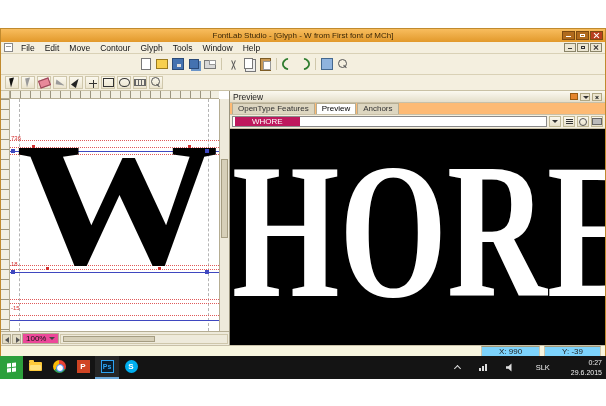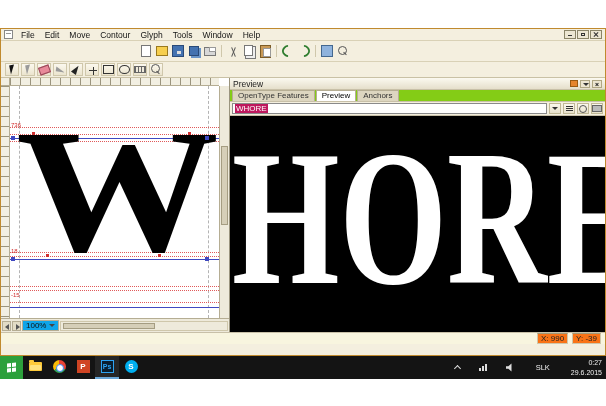--- a/index.html
+++ b/index.html
@@ -79,53 +79,53 @@
   .glyph-w{position:absolute;top:18px;left:6px;font-family:"Liberation Serif","DejaVu Serif",serif;font-weight:bold;font-size:175px;line-height:1;color:#000;transform:scaleX(1.16);transform-origin:0 0}
   .mlabel{position:absolute;left:1px;font-size:6px;line-height:1;color:#d03030}
   .bm{position:absolute;width:4px;height:4px;background:#3f48c0}
   .rn{position:absolute;width:3px;height:3px;background:#d03030}
   .vscroll{position:absolute;top:8px;right:0;width:10px;bottom:14px;background:#eeeadb;border-left:1px solid #b5ad93}
   .vthumb{position:absolute;left:1px;right:1px;top:26%;height:34%;background:#d6cfb8;border:1px solid #a59d82}
   .ebottom{position:absolute;left:0;right:0;bottom:0;height:14px;background:#eeeadb;border-top:1px solid #b5ad93;display:flex;align-items:center;padding:1px;gap:1px;font-size:8px}
   .zbtn{position:relative;width:9px;height:10px;border:1px solid #b5ad93;background:#e2dcc6}
   .zbtn.left::before{content:"";position:absolute;left:2px;top:2px;border-right:4px solid #555;border-top:3px solid transparent;border-bottom:3px solid transparent}
   .zbtn.right::before{content:"";position:absolute;left:3px;top:2px;border-left:4px solid #555;border-top:3px solid transparent;border-bottom:3px solid transparent}
-  .zoom-label{height:11px;display:flex;align-items:center;gap:3px;background:#0ea5e9;border:1px solid #b5ad93;padding:0 3px;font-size:8px}
+  .zoom-label{height:11px;display:flex;align-items:center;gap:3px;background:#ec4899;border:1px solid #b5ad93;padding:0 3px;font-size:8px}
   .zoom-label::after{content:"";border-top:3px solid #444;border-left:3px solid transparent;border-right:3px solid transparent}
   .hscroll{position:relative;flex:1;height:10px;background:#eeeadb;border:1px solid #cfc7ab}
   .hthumb{position:absolute;left:2px;width:55%;top:1px;bottom:1px;background:#d6cfb8;border:1px solid #a59d82}
 
   
   .preview{position:relative;flex:1;display:flex;flex-direction:column;background:#f4efdf;border-left:1px solid #9a947e;overflow:hidden}
   .phead{height:12px;background:linear-gradient(#fbf9f0,#e5dfcb);border-bottom:1px solid #c8c0a8;display:flex;align-items:center;gap:2px;font-size:8.5px;padding:0 3px}
   .phead .ptitle{flex:1;color:#222}
   .ph-dot{width:8px;height:7px;background:#e5852d;border:1px solid #9a5a12}
   .ph-btn{position:relative;width:10px;height:8px;border:1px solid #b0a783;background:#ece5cf}
   .ph-ch::before{content:"";position:absolute;left:2px;top:2px;border-top:3px solid #333;border-left:3px solid transparent;border-right:3px solid transparent}
   .ph-x::before,.ph-x::after{content:"";position:absolute;left:2px;right:2px;top:3px;height:1px;background:#333}
   .ph-x::before{transform:rotate(45deg)}
   .ph-x::after{transform:rotate(-45deg)}
-  .ptabs{height:12px;display:flex;align-items:flex-end;background:#84cc16;border-bottom:1px solid #c8c0a8;padding-left:2px;gap:1px;font-size:8px}
+  .ptabs{height:12px;display:flex;align-items:flex-end;background:#fdba74;border-bottom:1px solid #c8c0a8;padding-left:2px;gap:1px;font-size:8px}
   .ptab{padding:0 5px;line-height:10px;background:#ddd6c0;border:1px solid #b5ad93;border-bottom:none;color:#333;white-space:nowrap}
   .ptab.active{background:#fff;color:#000}
   .pinput{height:14px;display:flex;align-items:center;background:#f4efdf;border-bottom:1px solid #c8c0a8;padding:1px 2px;gap:2px}
   .pfield{flex:1;height:11px;background:#fff;border:1px solid #8a8a8a;display:flex;align-items:center;padding:0 2px;font-size:8px;overflow:hidden}
-  .psel{background:#be185d;color:#fff;line-height:9px;padding:0 1px;white-space:nowrap}
+  .psel{background:#be185d;color:#fff;line-height:9px;padding:0 17px;white-space:nowrap}
   .pi-btn{position:relative;width:12px;height:11px;border:1px solid #c0b896;background:linear-gradient(#fbf8ee,#e8e1cb);display:flex;align-items:center;justify-content:center}
   .pi-dd::before{content:"";border-top:3px solid #333;border-left:3px solid transparent;border-right:3px solid transparent}
   .pi-bars::before{content:"";width:7px;height:1px;background:#333;box-shadow:0 2px 0 #333,0 4px 0 #333;margin-top:-4px}
   .pi-gear::before{content:"";width:6px;height:6px;border:1.5px solid #555;border-radius:50%}
   .pi-print::before{content:"";width:8px;height:5px;background:#bbb;border:1px solid #666}
   .pblack{position:relative;flex:1;background:#000;overflow:hidden}
   .hore{position:absolute;top:7px;left:2px;color:#fff;font-family:"Liberation Serif","DejaVu Serif",serif;font-weight:bold;font-size:192px;line-height:1;white-space:nowrap;transform:scaleX(0.72);transform-origin:0 0}
 
   
   .statusbar{height:12px;background:#f8f5df;border-top:1px solid #c8c0a8;display:flex;align-items:center;font-size:8px;color:#222;padding:0 4px;white-space:nowrap}
   .coords{margin-left:auto;display:flex;gap:4px}
-  .coord{border:1px solid #cfc7ab;border-top-color:#a09878;padding:0 3px;background:#f97316;line-height:9px}
+  .coord{border:1px solid #cfc7ab;border-top-color:#a09878;padding:0 17px;background:#7dd3fc;line-height:9px}
 
   
   .taskbar{position:absolute;left:0;top:356px;width:606px;height:23px;background:#141414;display:flex;align-items:center;color:#e8e8e8}
   .start{width:23px;height:23px;background:#2ca03c;display:flex;align-items:center;justify-content:center}
   .winlogo{position:relative;width:9px;height:9px;background:#fff;transform:skewY(-6deg)}
   .winlogo::before{content:"";position:absolute;left:4px;top:0;width:1px;height:9px;background:#2ca03c}
   .winlogo::after{content:"";position:absolute;top:4px;left:0;width:9px;height:1px;background:#2ca03c}
   .tb-app{position:relative;width:24px;height:23px;display:flex;align-items:center;justify-content:center;border-bottom:2px solid transparent}
   .tb-app.open{border-bottom-color:#6aa7d8;background:#262626}
   .folder{position:relative;width:13px;height:9px;background:#fdca3a;border-radius:1px}
@@ -145,20 +145,28 @@
   .lang{font-size:7.5px;color:#f0f0f0;padding:0 2px}
   .clock{text-align:right;font-size:7px;line-height:1.35;color:#f0f0f0}
 </style>
 </head>
 <body>
 
 <div class="screen">
 
   <div class="app">
 
+    <div class="titlebar">
+      <div class="title">FontLab Studio - [Glyph - W from First font of MCh]</div>
+      <div class="win-btns">
+        <div class="wbtn min"></div>
+        <div class="wbtn max"></div>
+        <div class="wbtn cls close-red"></div>
+      </div>
+    </div>
 
     <div class="menubar">
       <span class="mdi-doc"></span>
       <span class="menu-item">File</span>
       <span class="menu-item">Edit</span>
       <span class="menu-item">Move</span>
       <span class="menu-item">Contour</span>
       <span class="menu-item">Glyph</span>
       <span class="menu-item">Tools</span>
       <span class="menu-item">Window</span>

